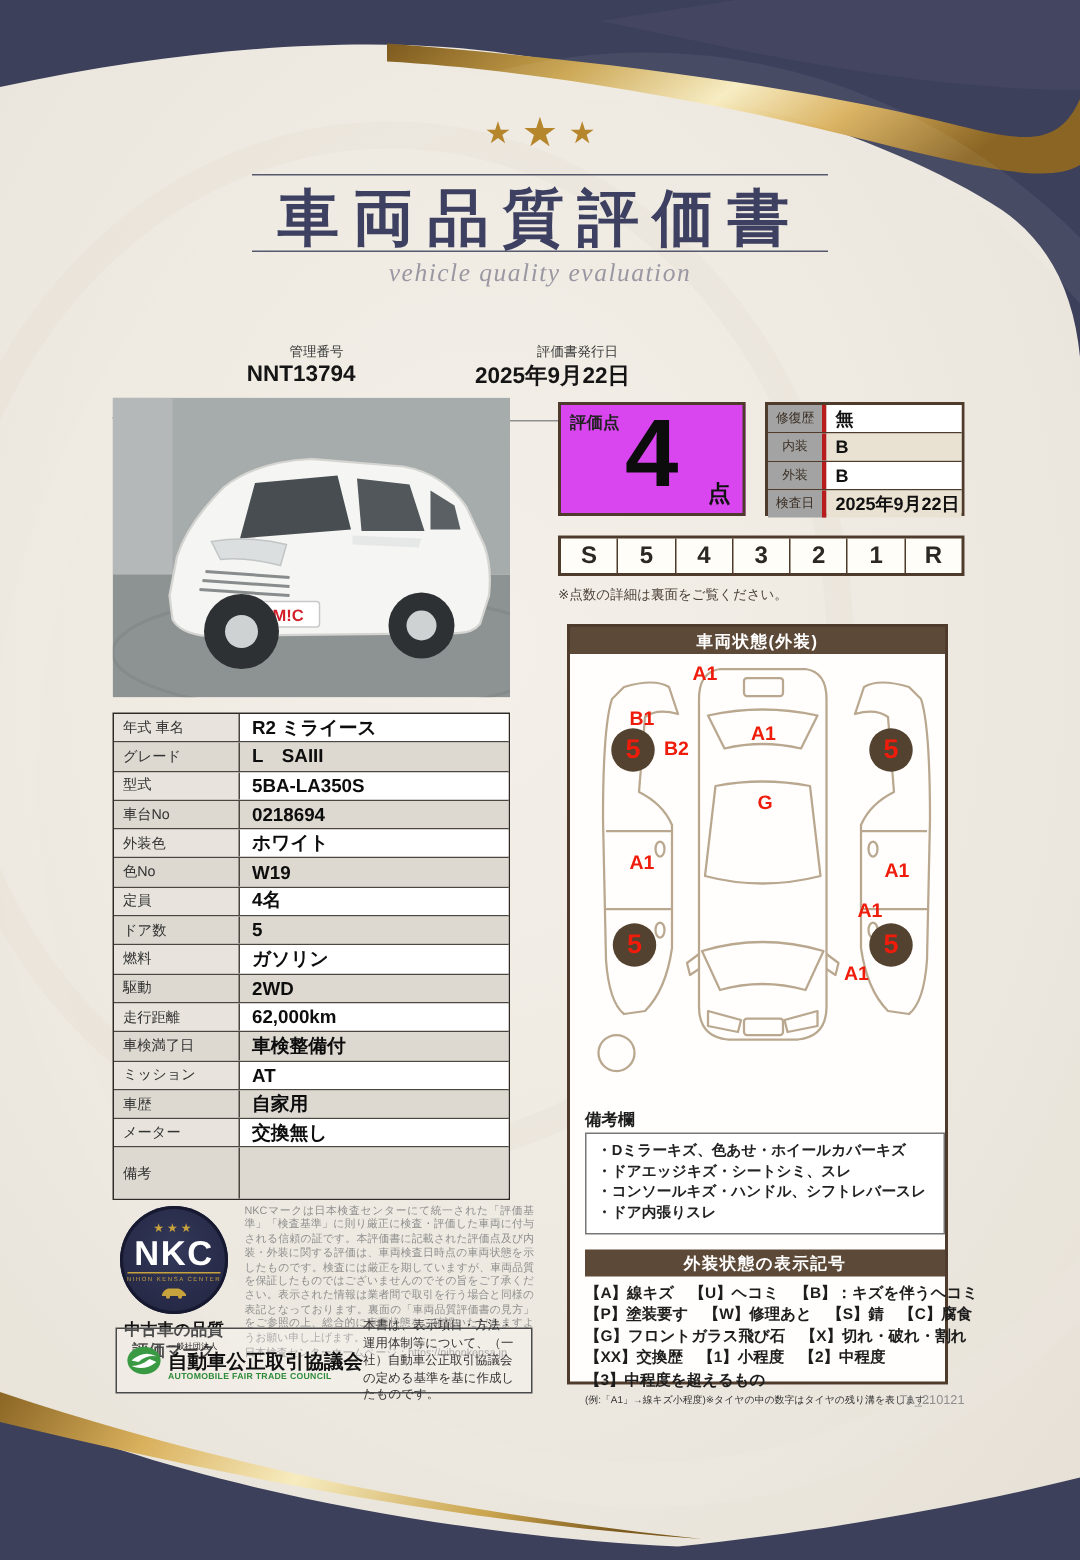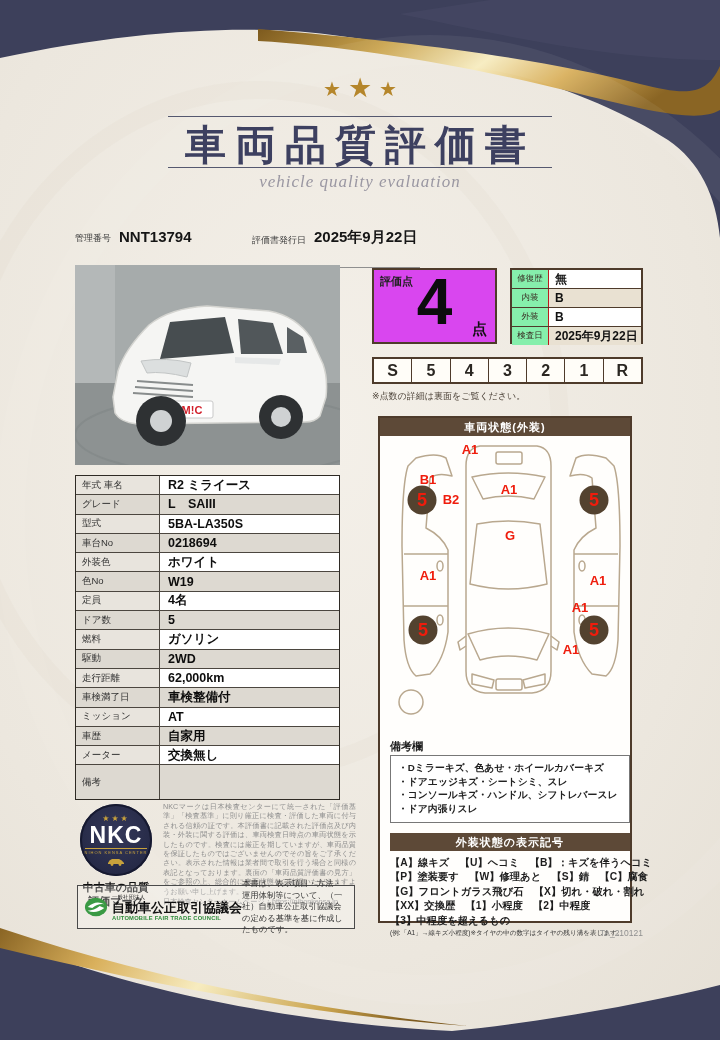--- a/index.html
+++ b/index.html
@@ -15,36 +15,36 @@
   .stars .s-mid{font-size:27px;line-height:24px;}
   .rule{height:0;border-top:1px solid #55586f;}
   .title{left:0;top:118px;width:720px;text-align:center;
          font-family:"Liberation Serif","DejaVu Serif",serif;font-weight:bold;
          font-size:41px;letter-spacing:9px;color:#3d4060;}
   .subtitle{left:0;top:172px;width:720px;text-align:center;
             font-family:"Liberation Serif","DejaVu Serif",serif;font-style:italic;
             font-size:17px;color:#9a97a2;letter-spacing:1px;}
   .idrow-label{font-size:9px;color:#3a3a3a;padding-right:8px;}
   .idrow-value{font-size:15px;font-weight:bold;color:#151515;}
-  .idgroup{display:flex;align-items:flex-end;border-bottom:1.5px solid #8f8f8f;padding-bottom:20px;}
+  .idgroup{display:flex;align-items:flex-end;border-bottom:1.5px solid #8f8f8f;padding-bottom:20px;flex-direction:column;}
 
   
   .photo{left:75px;top:265px;width:265px;height:200px;overflow:hidden;}
 
   
   .scorebox{left:372px;top:268px;width:125px;height:76px;background:#d946ef;
             border:2px solid #4e3b2b;box-sizing:border-box;}
   .score-label{position:absolute;left:6px;top:4px;font-size:11px;font-weight:bold;color:#222;}
   .score-value{position:absolute;left:0;top:-6px;width:100%;text-align:center;
                font-size:64px;font-weight:bold;color:#0c0c0c;line-height:76px;}
   .score-unit{position:absolute;right:8px;bottom:3px;font-size:15px;font-weight:bold;color:#111;}
   .dtable{left:510px;top:268px;width:133px;height:76px;border:2px solid #4e3b2b;box-sizing:border-box;background:#fff;}
   .drow{display:flex;height:18px;border-bottom:1px solid #4e3b2b;}
   .drow:last-child{border-bottom:none;}
-  .dlabel{width:36px;background:#86efac;font-size:8.5px;color:#3a2e24;display:flex;align-items:center;justify-content:center;border-right:1px solid #b91c1c;}
+  .dlabel{width:36px;background:#a3a3a3;font-size:8.5px;color:#3a2e24;display:flex;align-items:center;justify-content:center;border-right:3px solid #b91c1c;}
   .dvalue{flex:1;font-size:12px;font-weight:bold;color:#111;display:flex;align-items:center;padding-left:6px;background:#fff;}
   .drow:nth-child(even) .dvalue{background:#e9e1d2;}
   .scale{left:372px;top:357px;width:271px;height:27px;border:2px solid #4e3b2b;box-sizing:border-box;display:flex;background:#fffdf8;}
   .scale-cell{flex:1;border-right:1px solid #4e3b2b;display:flex;align-items:center;justify-content:center;
               font-size:16px;font-weight:bold;color:#2b2722;}
   .scale-cell:last-child{border-right:none;}
   .scale-note{left:372px;top:390px;font-size:9px;color:#4c4238;}
 
   
   .spec{left:75px;top:475px;width:265px;border:1.5px solid #2e2a24;box-sizing:border-box;background:#fff;}

